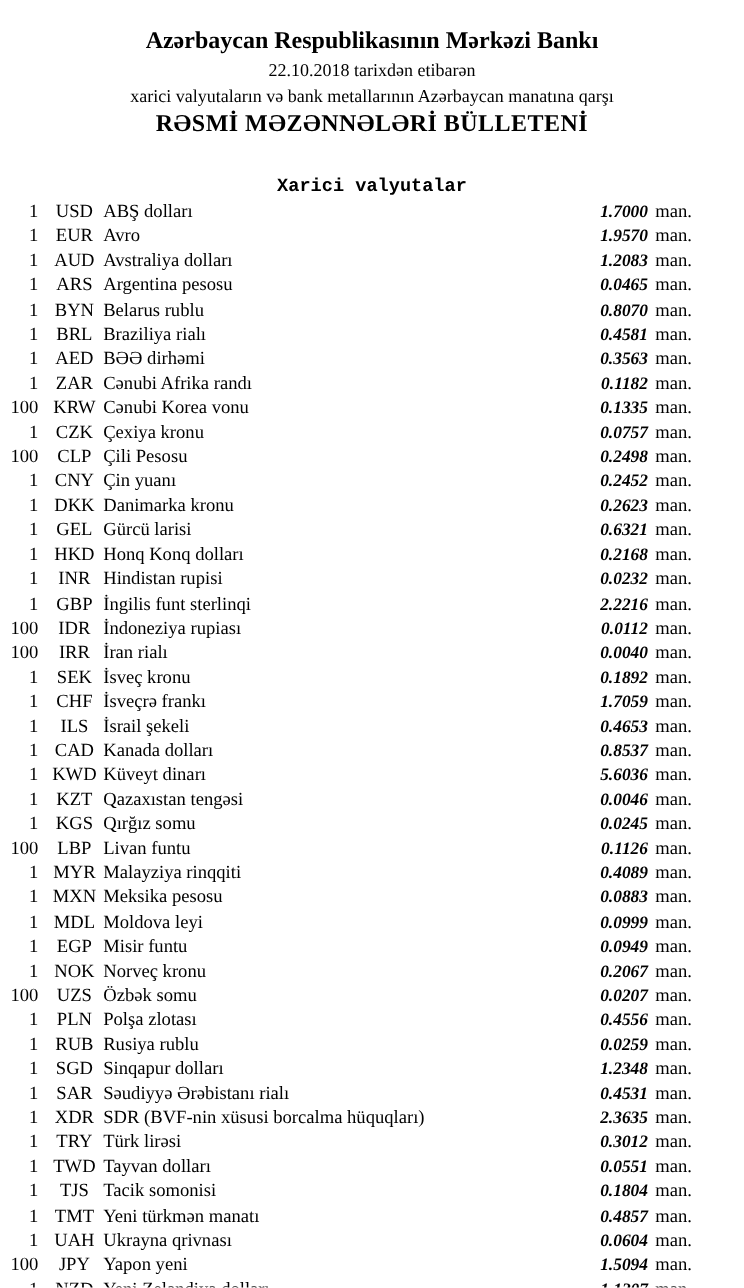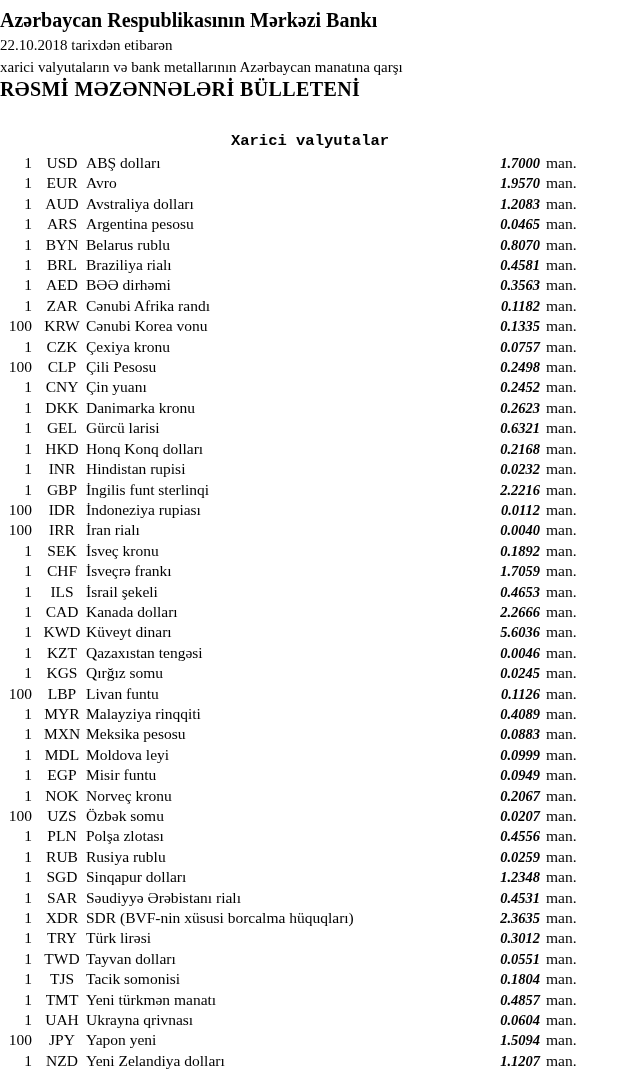--- a/index.html
+++ b/index.html
@@ -6,21 +6,21 @@
   html, body {
     width: 620px;
     height: 1073px;
     background: #ffffff;
     color: #000000;
     font-family: "Liberation Serif", "DejaVu Serif", serif;
     overflow: hidden;
   }
   .page { width: 620px; height: 1073px; }
 
-  .header { padding-top: 7px; }
+  .header { text-align: center; padding-top: 21px; }
   .title {
     font-size: 20px;
     font-weight: bold;
     line-height: 27px;
   }
   .date-line, .subtitle {
     font-size: 15px;
     font-weight: normal;
     line-height: 22px;
   }
@@ -252,21 +252,21 @@
       <span class="code">ILS</span>
       <span class="name">İsrail şekeli</span>
       <span class="rate">0.4653</span>
       <span class="unit">man.</span>
     </div>
 
     <div class="rate-row">
       <span class="qty">1</span>
       <span class="code">CAD</span>
       <span class="name">Kanada dolları</span>
-      <span class="rate">2.2666</span>
+      <span class="rate">0.8537</span>
       <span class="unit">man.</span>
     </div>
 
     <div class="rate-row">
       <span class="qty">1</span>
       <span class="code">KWD</span>
       <span class="name">Küveyt dinarı</span>
       <span class="rate">5.6036</span>
       <span class="unit">man.</span>
     </div>

